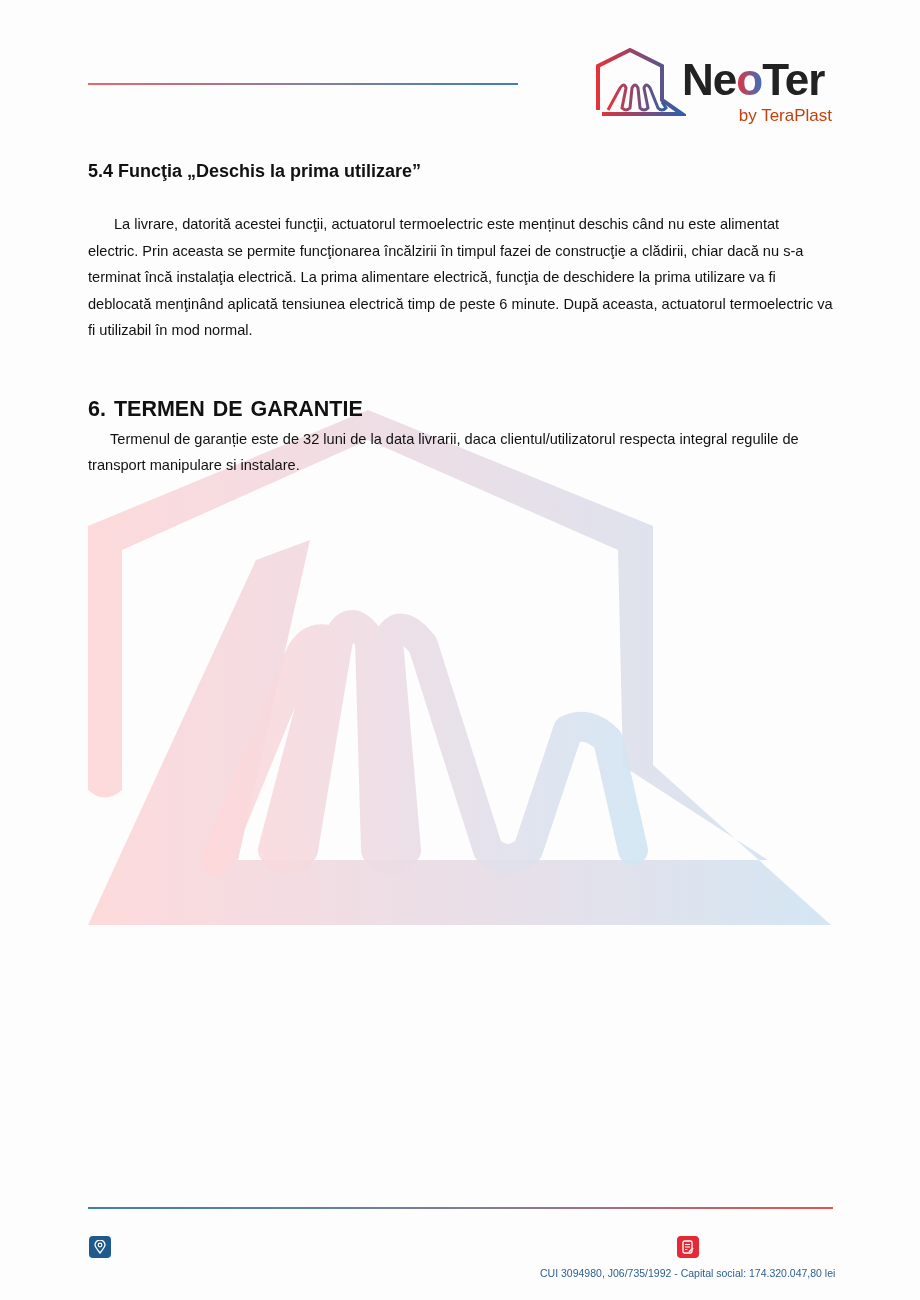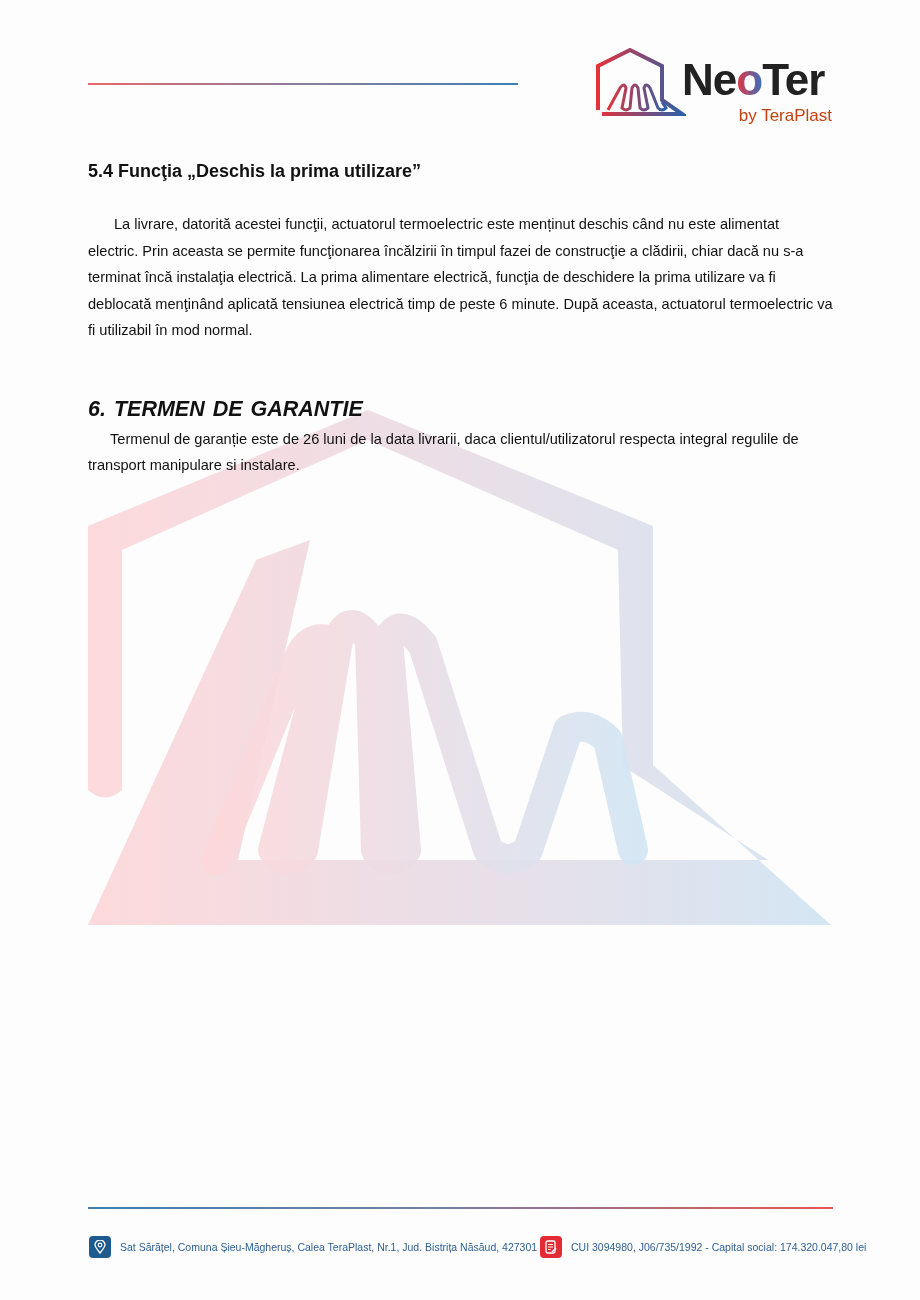--- a/index.html
+++ b/index.html
@@ -15,29 +15,29 @@
   .logo-text { position: absolute; left: 88px; top: 8px; font-weight: bold; font-size: 44px; letter-spacing: -1px; color: #222; line-height: 48px; }
   .logo-text .o { color: #7a4a98; background: linear-gradient(to right, #e8333c, #3a6fbf); -webkit-background-clip: text; background-clip: text; color: transparent; }
   .logo-sub { position: absolute; right: 4px; top: 58px; font-weight: normal; font-size: 17px; color: #c2410c; }
 
   .watermark { position: absolute; left: 88px; top: 410px; width: 745px; height: 520px; z-index: 0; }
 
   .content { position: absolute; left: 88px; top: 158px; width: 745px; z-index: 1; }
   h2.sub { font-size: 18px; font-weight: bold; margin: 0 0 4px 0; line-height: 26px; }
   p { font-size: 14.6px; line-height: 26.5px; margin: 0; text-indent: 22px; }
   p.first { text-indent: 26px; margin-top: 27px; }
-  h1.sec { font-size: 21.5px; font-weight: bold; margin: 50px 0 2px 0; line-height: 30px; word-spacing: 2px; font-style: italic; }
+  h1.sec { font-size: 21.5px; font-weight: bold; margin: 50px 0 2px 0; line-height: 30px; word-spacing: 2px; }
 
   .footer-line {
     position: absolute; left: 88px; top: 1207px; width: 745px; height: 2px;
     background: linear-gradient(to right, #3f7fb3, #7a7f9e, #e8554f);
   }
   .foot-item { position: absolute; top: 1236px; display: flex; align-items: center; gap: 9px; font-size: 10.5px; color: #2d5f93; }
   .foot-item.left { left: 89px; }
-  .foot-item.right { left: 540px; }
+  .foot-item.right { left: 540px; flex-direction: column; }
   .foot-icon { width: 22px; height: 22px; border-radius: 4px; display: flex; align-items: center; justify-content: center; }
   .foot-icon.blue { background: #1e5a8e; }
   .foot-icon.red { background: #e32a36; }
 </style>
 </head>
 <body>
 
 <div class="header-line"></div>
 
 <div class="logo">
@@ -64,33 +64,32 @@
     </linearGradient>
   </defs>
   <path d="M0 380 V116 L280 0 L565 116 V355 L743 515 H0 L168 150 L222 130 L150 450 H680 L535 356 L530 140 L280 30 L34 140 V380 Q17 395 0 380 Z" fill="url(#wg)" opacity="0.95"></path>
   <path d="M128 450 L210 250 Q220 225 240 230 L185 440 Q200 460 215 440 L250 230 Q262 200 282 230 L288 440 Q300 460 318 440 L300 230 Q312 205 335 235 L400 440 Q420 458 440 440 L480 320 Q500 310 520 330 L545 440" fill="none" stroke="url(#wg)" stroke-width="30" stroke-linejoin="round" stroke-linecap="round" opacity="0.9"></path>
 </svg>
 
 <div class="content">
   <h2 class="sub">5.4 Funcţia „Deschis la prima utilizare”</h2>
   <p class="first">La livrare, datorită acestei funcţii, actuatorul termoelectric este menținut deschis când nu este alimentat electric. Prin aceasta se permite funcţionarea încălzirii în timpul fazei de construcţie a clădirii, chiar dacă nu s-a terminat încă instalaţia electrică. La prima alimentare electrică, funcţia de deschidere la prima utilizare va fi deblocată menţinând aplicată tensiunea electrică timp de peste 6 minute. După aceasta, actuatorul termoelectric va fi utilizabil în mod normal.</p>
   <h1 class="sec">6.  TERMEN DE GARANTIE</h1>
-  <p>Termenul de garanție este de 26 luni de la data livrarii, daca clientul/utilizatorul respecta integral regulile de transport manipulare si instalare.</p>
+  <p>Termenul de garanție este de 32 luni de la data livrarii, daca clientul/utilizatorul respecta integral regulile de transport manipulare si instalare.</p>
 </div>
 
 <div class="footer-line"></div>
 
 <div class="foot-item left">
   <span class="foot-icon blue">
     <svg width="12" height="14" viewBox="0 0 12 14">
         <path d="M6 13 C2 8 1 6.5 1 5 A5 5 0 0 1 11 5 C11 6.5 10 8 6 13 Z" fill="none" stroke="#fff" stroke-width="1.3"></path>
         <circle cx="6" cy="5" r="1.8" fill="none" stroke="#fff" stroke-width="1.2"></circle>
       </svg>
   </span>
-  <span>Sat Sărățel, Comuna Șieu-Măgheruș, Calea TeraPlast, Nr.1, Jud. Bistrița Năsăud, 427301</span>
 </div>
 
 <div class="foot-item right">
   <span class="foot-icon red">
     <svg width="12" height="14" viewBox="0 0 12 14">
         <rect x="1" y="1" width="9" height="12" rx="1.5" fill="none" stroke="#fff" stroke-width="1.3"></rect>
         <path d="M3 4.5 H8 M3 7 H8 M3 9.5 H5.5" stroke="#fff" stroke-width="1.1"></path>
         <path d="M7 12 L11 8" stroke="#fff" stroke-width="1.6"></path>
       </svg>
   </span>

